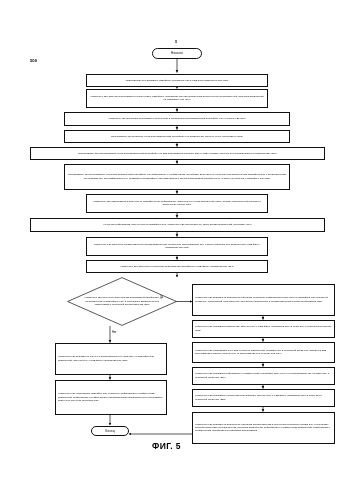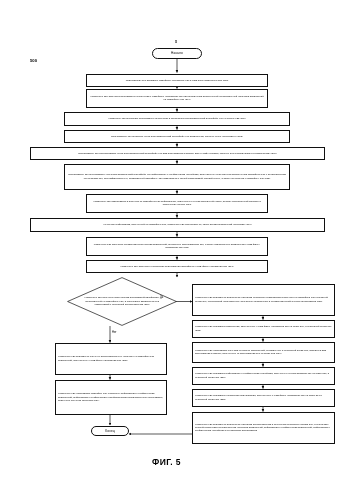--- a/index.html
+++ b/index.html
@@ -185,15 +185,15 @@
   </div>
 
   <div class="node box" style="left:192px;top:389px;width:143px;height:17.5px;text-align:left;">
     <span>Компьютер 120 добавляет руководство пользователя, загруженное с USB флэш-накопителя 180 на этапе 517 в резервный архив 300 (528)</span>
   </div>
 
   <div class="node box" style="left:192px;top:412px;width:143px;height:31.5px;text-align:left;">
     <span>Компьютер 120 инициирует выполнение операции восстановления в отношении резервного архива 300, в результате которой происходит одновременная установка приложений, информации о конфигурации приложений, информации о конфигурации устройства и руководства пользователя</span>
   </div>
 
-  <div class="figcaption" style="left:152px;top:457px;">ФИГ. 5</div>
+  <div class="figcaption" style="left:152px;top:441px;">ФИГ. 5</div>
 
 </div>
 
 </body></html>

